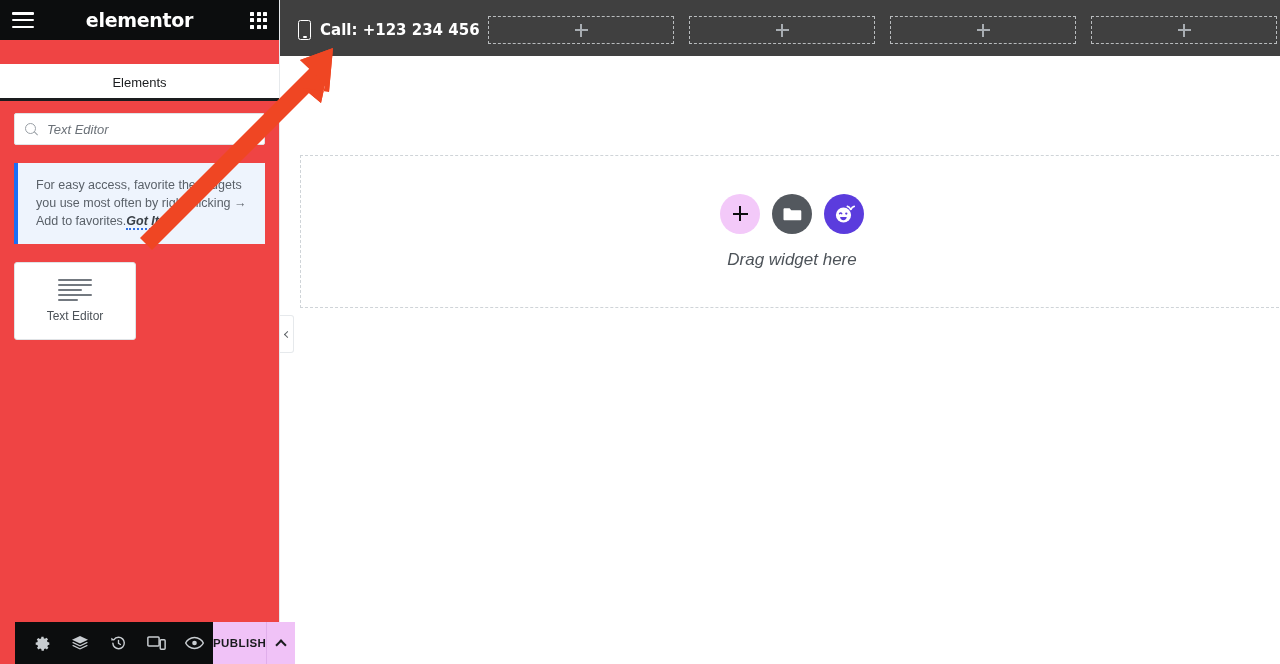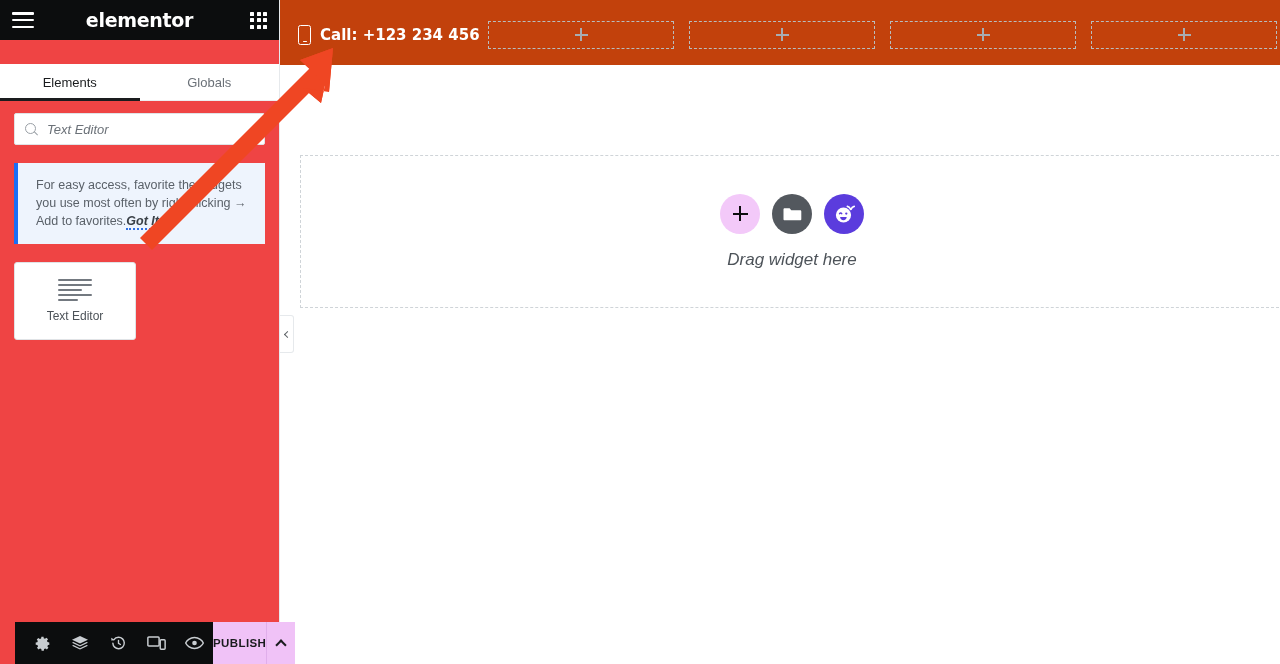--- a/index.html
+++ b/index.html
@@ -97,21 +97,21 @@
                  letter-spacing: 0.4px; color: #1a1c1e; cursor: pointer; }
   #publish-more { width: 42px; background: #f0c2f7; display: flex; align-items: center;
                   justify-content: center; cursor: pointer;
                   border-left: 1px solid #e0aeeb; }
   .chev-up { width: 8px; height: 8px; border-left: 2px solid #1a1c1e;
              border-top: 2px solid #1a1c1e; transform: rotate(45deg); margin-top: 3px; }
 
   
   #canvas { position: absolute; left: 280px; top: 0; width: 1000px; height: 664px;
             background: #ffffff; overflow: hidden; }
-  #site-header { height: 65px; background: #c2410c; display: flex; align-items: center;
+  #site-header { height: 56px; background: #404040; display: flex; align-items: center;
                  padding: 4px 0 0 18px; }
   #callbox { display: flex; align-items: center; gap: 9px; width: 190px; flex: 0 0 auto; }
   #call-text { color: #ffffff; font-size: 15px; font-weight: 700;
                font-family: "DejaVu Sans", sans-serif; white-space: nowrap; }
   .phone-ico { width: 13px; height: 20px; border: 1.8px solid #ffffff; border-radius: 2.5px;
                position: relative; flex: 0 0 auto; }
   .phone-ico:after { content: ""; position: absolute; left: 50%; bottom: 1.5px;
                      transform: translateX(-50%); width: 4px; height: 1.5px;
                      background: #ffffff; border-radius: 1px; }
   #dropzones { display: flex; align-items: center; gap: 15px; flex: 1; padding-right: 0; }
@@ -221,21 +221,20 @@
           <i></i>
           <i></i>
           <i></i>
           <i></i>
           <i></i>
       </div>
     </div>
 
     <div id="tabs">
       <div class="tab active">Elements</div>
-      <div class="tab">Globals</div>
     </div>
 
     <div id="search-wrap">
       <div id="search-box">
         <span class="mag"></span>
         <span id="search-text">Text Editor</span>
       </div>
     </div>
 
     <div id="notice">

